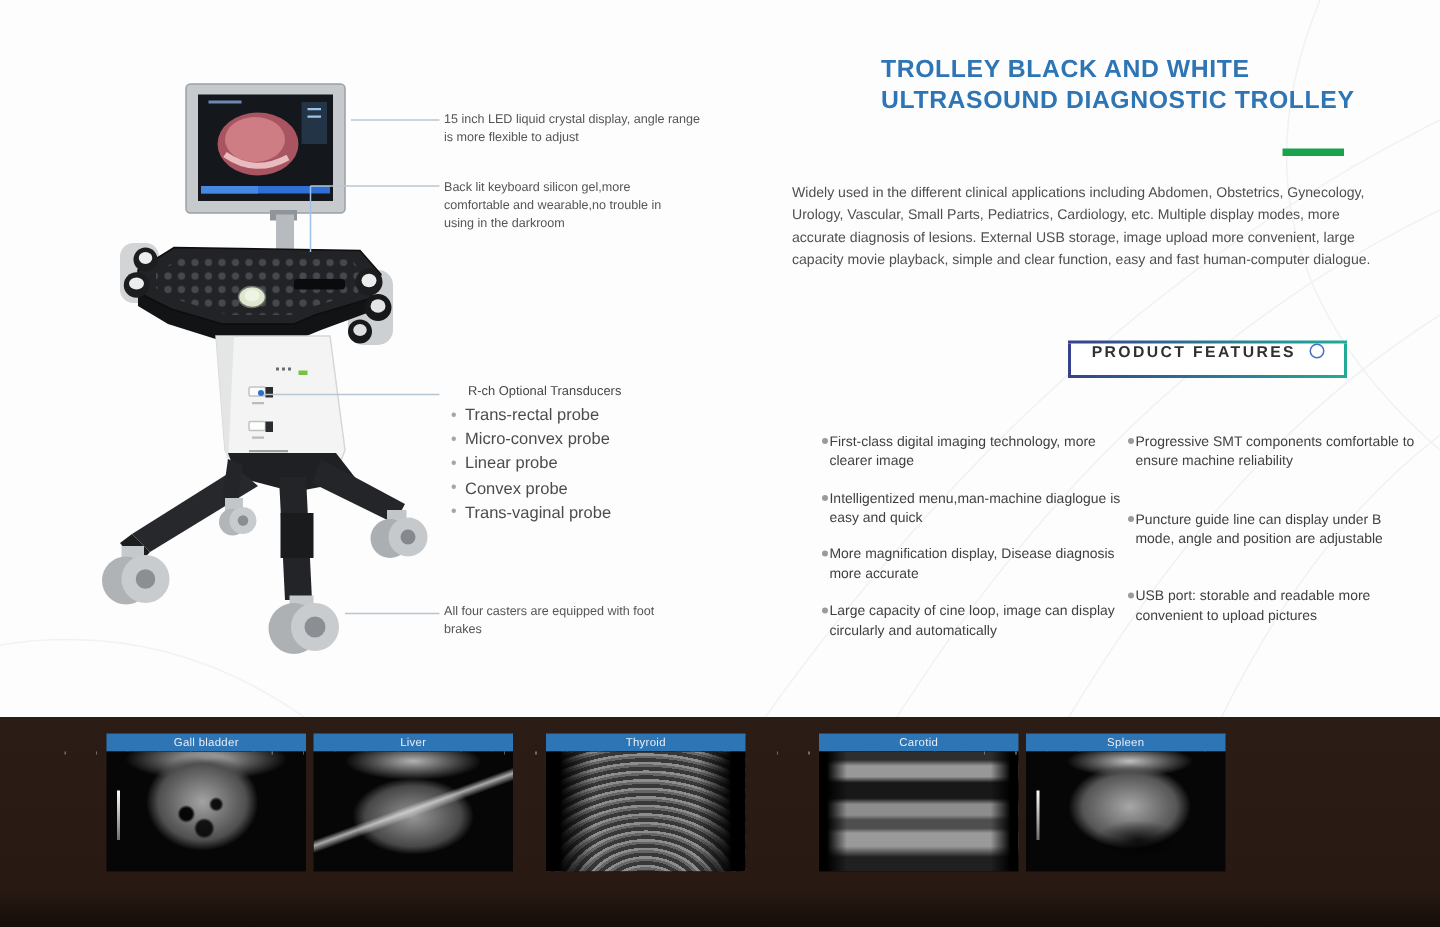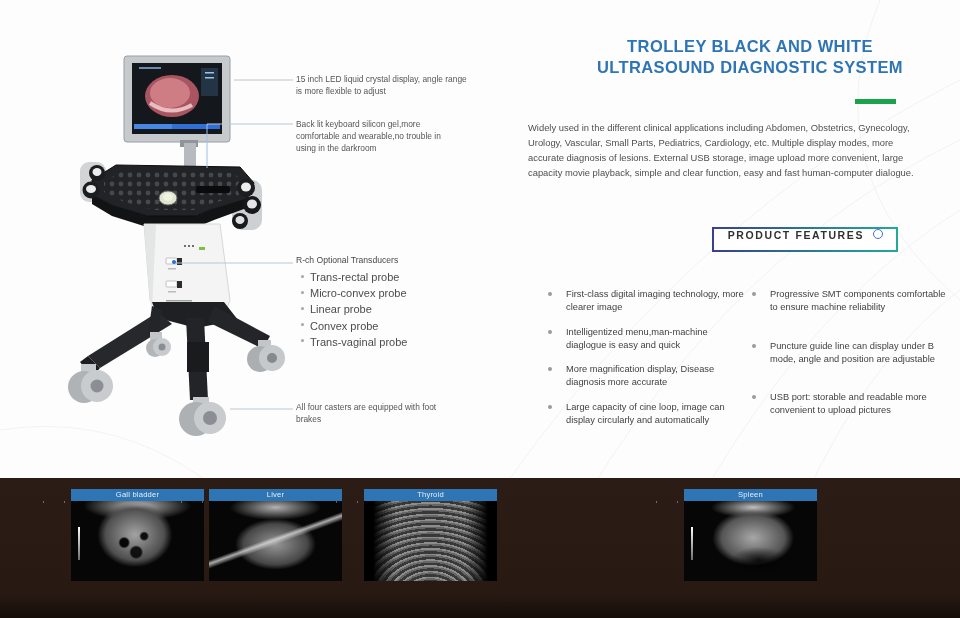--- a/index.html
+++ b/index.html
@@ -8,46 +8,46 @@
     background:#fdfdfd;
     font-family:"Liberation Sans", sans-serif;
     color:#444;
   }
   .abs{position:absolute;}
   
   #bg-svg{position:absolute;left:0;top:0;width:960px;height:618px;pointer-events:none;}
 
   
   .title{
-    right:57px;top:36px;text-align:center;
+    right:57px;top:36px;text-align:left;
     font-size:16.5px;font-weight:bold;color:#2e75b5;
     line-height:21px;letter-spacing:.4px;
   }
   .green-bar{left:855px;top:99px;width:41px;height:5px;background:#1aa24d;}
   .intro{
     left:528px;top:120px;width:392px;
     font-size:9.4px;line-height:1.6;color:#4f4f4f;text-align:left;
   }
   .pf-box{
     left:712px;top:227px;width:186px;height:25px;
     border:2px solid;border-image:linear-gradient(90deg,#37418f,#21ab97) 1;
     display:flex;justify-content:flex-end;
     gap:9px;padding-right:13px;box-sizing:border-box;
     background:#fff;cursor:pointer;
   }
   .pf-label{font-size:10.5px;letter-spacing:1.6px;color:#303030;font-weight:bold;}
   .pf-circle{width:8px;height:8px;border:1.6px solid #4472c4;border-radius:50%;}
 
-  .feat{display:flex;gap:14px;width:200px;}
+  .feat{display:flex;gap:1px;width:200px;}
   .feat .dot{flex:0 0 4px;width:4px;height:4px;margin-top:4px;border-radius:50%;background:#9b9b9b;}
   .feat .feat-text{font-size:9.3px;line-height:1.45;color:#3f3f3f;}
 
   
   .callout{font-size:8.4px;line-height:1.4;color:#565656;}
-  .td-title{left:296px;top:255px;font-size:8.6px;color:#474747;}
+  .td-title{left:312px;top:255px;font-size:8.6px;color:#474747;}
   .td-list{left:301px;top:271px;}
   .td-item{display:flex;gap:6px;margin-bottom:3px;}
   .td-item .tdot{flex:0 0 3px;width:3px;height:3px;margin-top:3.5px;border-radius:50%;background:#a5a5a5;}
   .td-item .td-text{font-size:11px;color:#4c4c4c;line-height:1.2;}
 
   
   .strip{
     left:0;top:478px;width:960px;height:140px;
     background:linear-gradient(#2b1d16,#281a13 82%,#150d08);
   }
@@ -195,21 +195,21 @@
     <path d="M207 124 H 293"></path>
     <path d="M207 124 V 168" stroke="#9fc0e8"></path>
     <path d="M175 263 H 293"></path>
     <path d="M230 409 H 293"></path>
   </g>
   <circle cx="174" cy="262" r="2" fill="#2a6fd0"></circle>
 </svg>
 
 <div class="abs title">
   <div>TROLLEY BLACK AND WHITE</div>
-  <div>ULTRASOUND DIAGNOSTIC SYSTEM</div>
+  <div>ULTRASOUND DIAGNOSTIC TROLLEY</div>
 </div>
 
 <div class="abs green-bar"></div>
 
 <div class="abs intro">Widely used in the different clinical applications including Abdomen, Obstetrics, Gynecology, Urology, Vascular, Small Parts, Pediatrics, Cardiology, etc. Multiple display modes, more accurate diagnosis of lesions. External USB storage, image upload more convenient, large capacity movie playback, simple and clear function, easy and fast human-computer dialogue.</div>
 
 <div class="abs pf-box">
   <span class="pf-label">PRODUCT FEATURES</span>
   <span class="pf-circle"></span>
 </div>
@@ -280,18 +280,23 @@
   <div class="panel" style="left:181px">
     <div class="panel-label">Liver</div>
     <div class="ticks"></div>
     <div class="us us-liver"></div>
   </div>
   <div class="panel" style="left:336px">
     <div class="panel-label">Thyroid</div>
     <div class="ticks"></div>
     <div class="us us-thyroid"></div>
   </div>
+  <div class="panel" style="left:518px">
+    <div class="panel-label">Carotid</div>
+    <div class="ticks"></div>
+    <div class="us us-carotid"></div>
+  </div>
   <div class="panel" style="left:656px">
     <div class="panel-label">Spleen</div>
     <div class="ticks"></div>
     <div class="us us-spleen scale"></div>
   </div>
 </div>
 
 </body></html>

